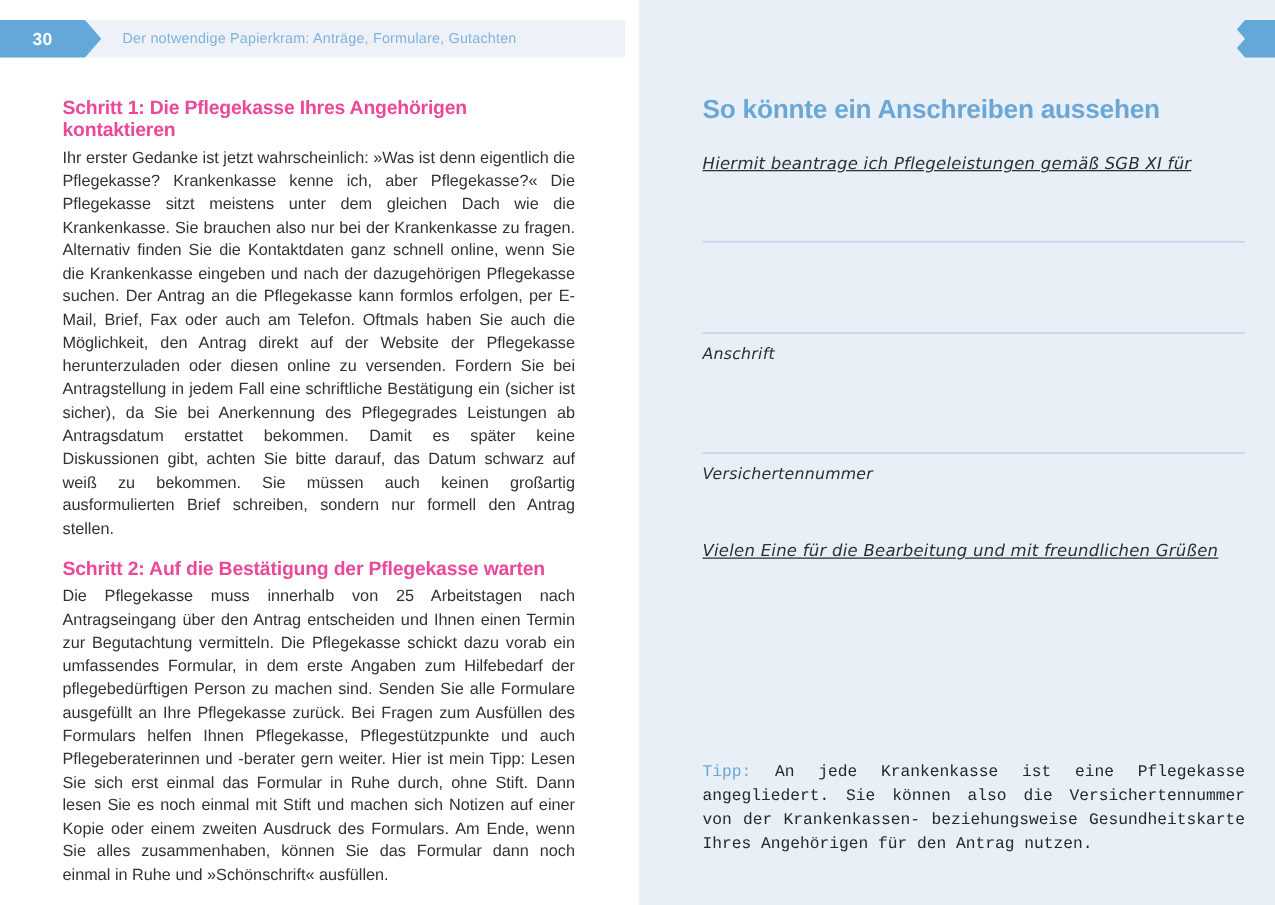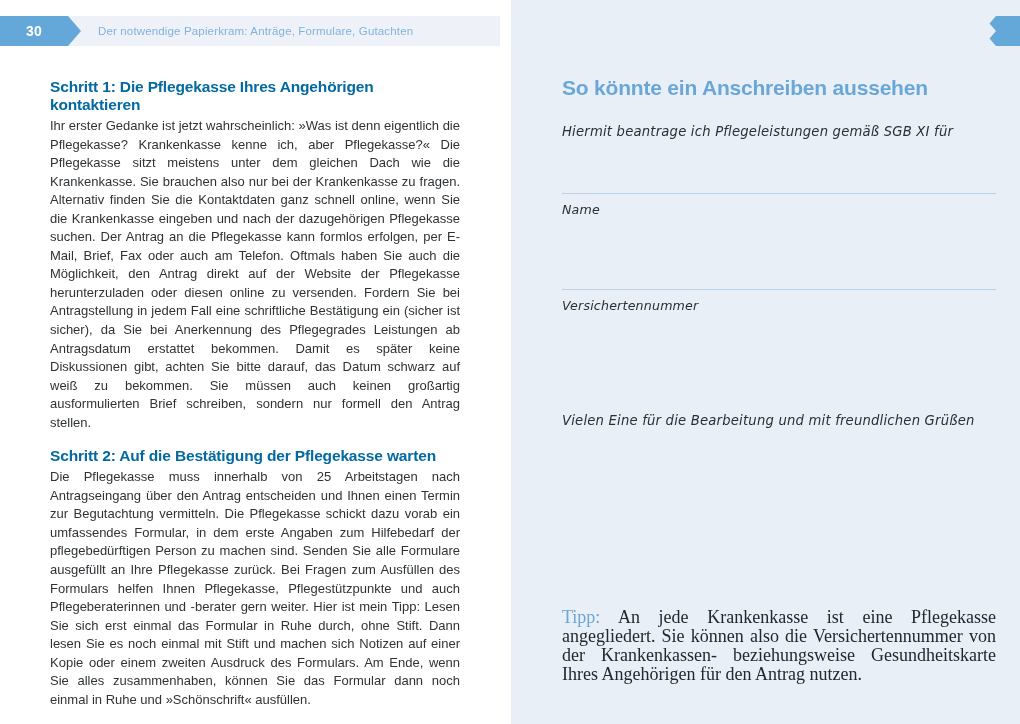--- a/index.html
+++ b/index.html
@@ -122,21 +122,21 @@
     right: 0; top: 0;
     width: 77px; height: 30px;
     line-height: 30px;
     text-align: center;
     color: #ffffff;
     font-size: 14px;
     font-weight: 600;
     z-index: 4;
   }
   .step-heading {
-    color: #0369a1;
+    color: #ec4899;
     font-size: 15.5px;
     font-weight: 700;
     letter-spacing: -0.15px;
     margin-bottom: 3px;
   }
   .body-par {
     color: #2f3336;
     font-size: 13px;
     line-height: 18.55px;
     text-align: justify;
@@ -158,21 +158,21 @@
     letter-spacing: -0.2px;
     margin-bottom: 24px;
   }
   .hand {
     font-family: "DejaVu Sans", sans-serif;
     font-size: 13.2px;
     color: #2b2f33;
     font-style: italic;
     letter-spacing: 0.2px;
   }
-  .hand-line { margin-bottom: 0; }
+  .hand-line { margin-bottom: 0; text-decoration: underline; }
 
   .field-block { position: relative; }
   .field-rule {
     height: 1px;
     background: #b9cfe3;
     width: 434px;
     margin-bottom: 8px;
   }
   .field-label {
     font-family: "DejaVu Sans", sans-serif;
@@ -180,22 +180,22 @@
     font-style: italic;
     color: #2b2f33;
     letter-spacing: 0.2px;
   }
 
   
   .tipp {
     position: absolute;
     left: 562px; top: 608px;
     width: 434px;
-    font-family: Liberation Serif, serif;
-    font-size: 18px;
+    font-family: Liberation Mono, monospace;
+    font-size: 13px;
     line-height: 19px;
     color: #23282c;
     text-align: justify;
   }
   .tipp-label {
     color: #6aa7d6;
     font-weight: 400;
   }
 </style>
 </head>
@@ -231,25 +231,28 @@
   </div>
 
   <div class="col-right">
 
     <div class="letter-heading">So könnte ein Anschreiben aussehen</div>
 
     <div class="hand hand-line" style="margin-bottom:54px;">Hiermit beantrage ich Pflegeleistungen gemäß SGB XI für</div>
 
     <div class="field-block" style="margin-bottom:72px;">
       <div class="field-rule"></div>
-      <div class="field-label">Name</div>
     </div>
 
-
-    <div class="field-block" style="margin-bottom:100px;">
+    <div class="field-block" style="margin-bottom:72px;">
+      <div class="field-rule"></div>
+      <div class="field-label">Anschrift</div>
+    </div>
+
+    <div class="field-block" style="margin-bottom:48px;">
       <div class="field-rule"></div>
       <div class="field-label">Versichertennummer</div>
     </div>
 
 
     <div class="hand hand-line">Vielen Eine für die Bearbeitung und mit freundlichen Grüßen</div>
   </div>
 
   <div class="tipp">
     <span class="tipp-label">Tipp:</span><span> An jede Krankenkasse ist eine Pflegekasse angegliedert. Sie können also die Versichertennummer von der Krankenkassen- beziehungsweise Gesundheitskarte Ihres Angehörigen für den Antrag nutzen.</span>

